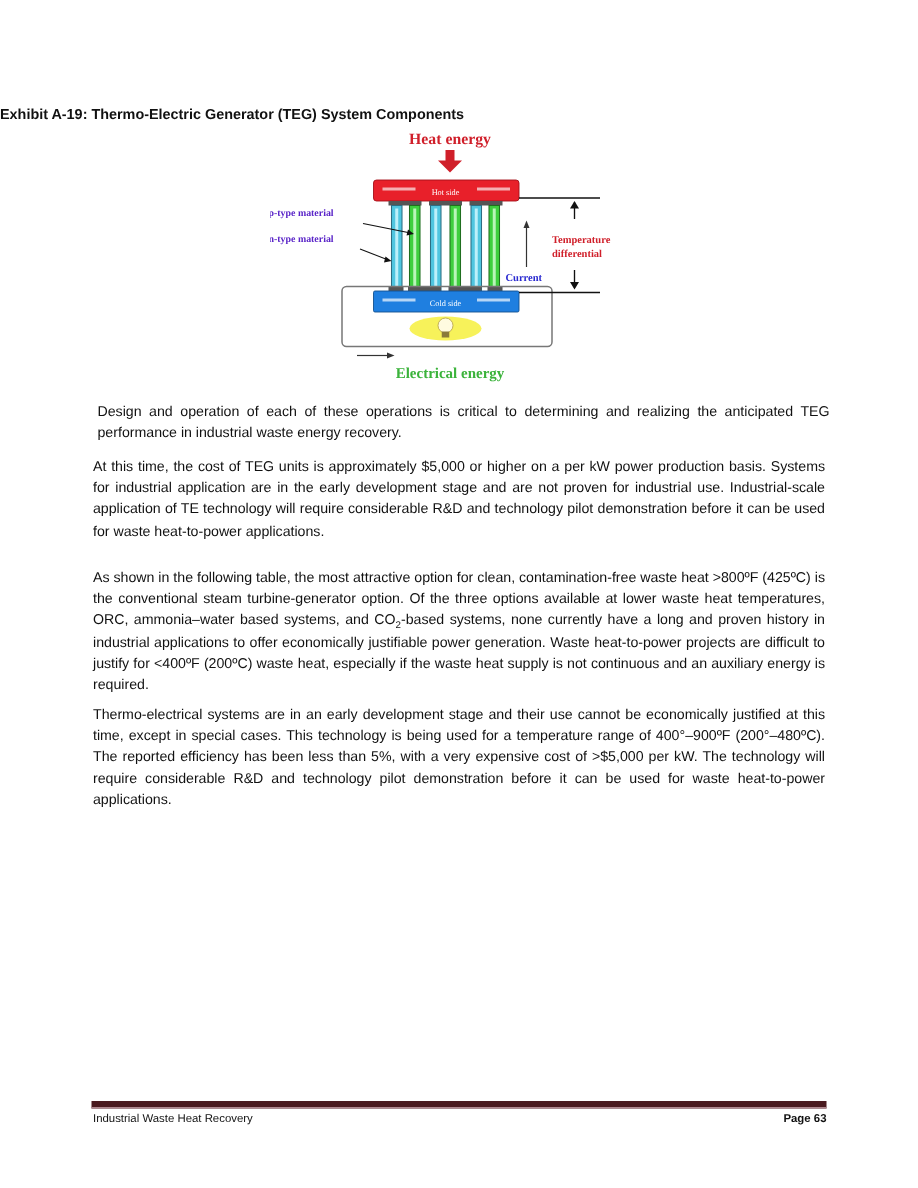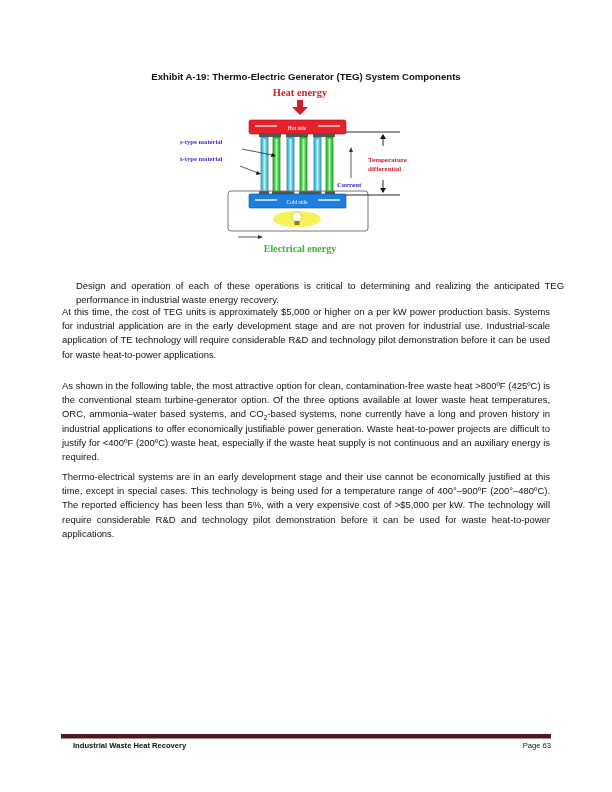--- a/index.html
+++ b/index.html
@@ -1,32 +1,32 @@
 <!DOCTYPE html>
 <html><head>
 <meta charset="utf-8">
 <style>
   html, body { margin: 0; padding: 0; background: #ffffff; }
   body { width: 612px; height: 792px; position: relative; overflow: hidden;
          font-family: "Liberation Sans", sans-serif; color: #111; }
   .page { position: absolute; left: 0; top: 0; width: 612px; height: 792px; }
   .exhibit-title { position: absolute; left: 0; width: 612px; top: 71px;
-         text-align: center; font-weight: bold; font-size: 9.6px; color: #111; }
+         font-weight: bold; font-size: 9.6px; color: #111; }
   .figure { position: absolute; left: 180px; top: 84px; width: 240px; height: 172px; }
   .body-text { position: absolute; left: 62px; width: 488px; font-size: 9.45px;
          line-height: 14.2px; text-align: justify; color: #111; }
   .p1 { top: 265px; }
   .p2 { top: 305px; }
   .p3 { top: 379px; }
   .p4 { top: 470px; }
   .body-text sub { font-size: 6.5px; line-height: 0; }
   .footer-rule { position: absolute; left: 61px; width: 490px; top: 734px; height: 4px;
          background: #4a1a1f; border-bottom: 1px solid #b08890; }
-  .footer-left { position: absolute; left: 73px; top: 741px; font-size: 7.6px; font-weight: bold; }
-  .footer-right { position: absolute; right: 61px; top: 741px; font-size: 7.6px; font-weight: normal; padding-left: 30px; }
+  .footer-left { position: absolute; left: 62px; top: 741px; font-size: 7.6px; font-weight: normal; }
+  .footer-right { position: absolute; right: 61px; top: 741px; font-size: 7.6px; font-weight: bold; padding-left: 30px; }
 </style>
 </head>
 <body>
 
 <div class="page">
 
   <div class="exhibit-title">Exhibit A-19: Thermo-Electric Generator (TEG) System Components</div>
 
   <div class="figure">
     <svg width="240" height="172" viewBox="0 0 240 172" xmlns="http://www.w3.org/2000/svg">
@@ -114,21 +114,21 @@
         <line x1="203" y1="51" x2="203" y2="62" stroke="#111" stroke-width="0.9"></line>
         <polygon points="200,55 203,50 206,55" fill="#111"></polygon>
         <line x1="203" y1="96" x2="203" y2="108" stroke="#111" stroke-width="0.9"></line>
         <polygon points="200,104 203,109 206,104" fill="#111"></polygon>
       </g>
       <text x="188" y="78" font-family="Liberation Serif, serif" font-weight="bold" font-size="7" fill="#d01f2a">Temperature</text>
       <text x="188" y="87" font-family="Liberation Serif, serif" font-weight="bold" font-size="7" fill="#d01f2a">differential</text>
     </svg>
   </div>
 
-  <p class="body-text p1" style="margin:14px">Design and operation of each of these operations is critical to determining and realizing the anticipated TEG performance in industrial waste energy recovery.</p>
+  <p class="body-text p1" style="margin:3px">Design and operation of each of these operations is critical to determining and realizing the anticipated TEG performance in industrial waste energy recovery.</p>
   <p class="body-text p2" style="margin:0">At this time, the cost of TEG units is approximately $5,000 or higher on a per kW power production basis. Systems for industrial application are in the early development stage and are not proven for industrial use.  Industrial-scale application of TE technology will require considerable R&amp;D and technology pilot demonstration before it can be used for waste heat-to-power applications.</p>
   <p class="body-text p3" style="margin:0"><span>As shown in the following table, the most attractive option for clean, contamination-free waste heat &gt;800ºF (425ºC) is the conventional steam turbine-generator option. Of the three options available at lower waste heat temperatures, ORC, ammonia–water based systems, and CO</span><sub>2</sub><span>-based systems, none currently have a long and proven history in industrial applications to offer economically justifiable power generation. Waste heat-to-power projects are difficult to justify for &lt;400ºF (200ºC) waste heat, especially if the waste heat supply is not continuous and an auxiliary energy is required.</span></p>
   <p class="body-text p4" style="margin:0">Thermo-electrical systems are in an early development stage and their use cannot be economically justified at this time, except in special cases. This technology is being used for a temperature range of 400°–900ºF (200°–480ºC).  The reported efficiency has been less than 5%, with a very expensive cost of &gt;$5,000 per kW. The technology will require considerable R&amp;D and technology pilot demonstration before it can be used for waste heat-to-power applications.</p>
 
   <div class="footer-rule"></div>
   <div class="footer-left">Industrial Waste Heat Recovery</div>
   <div class="footer-right">Page 63</div>
 </div>
 
 </body></html>

